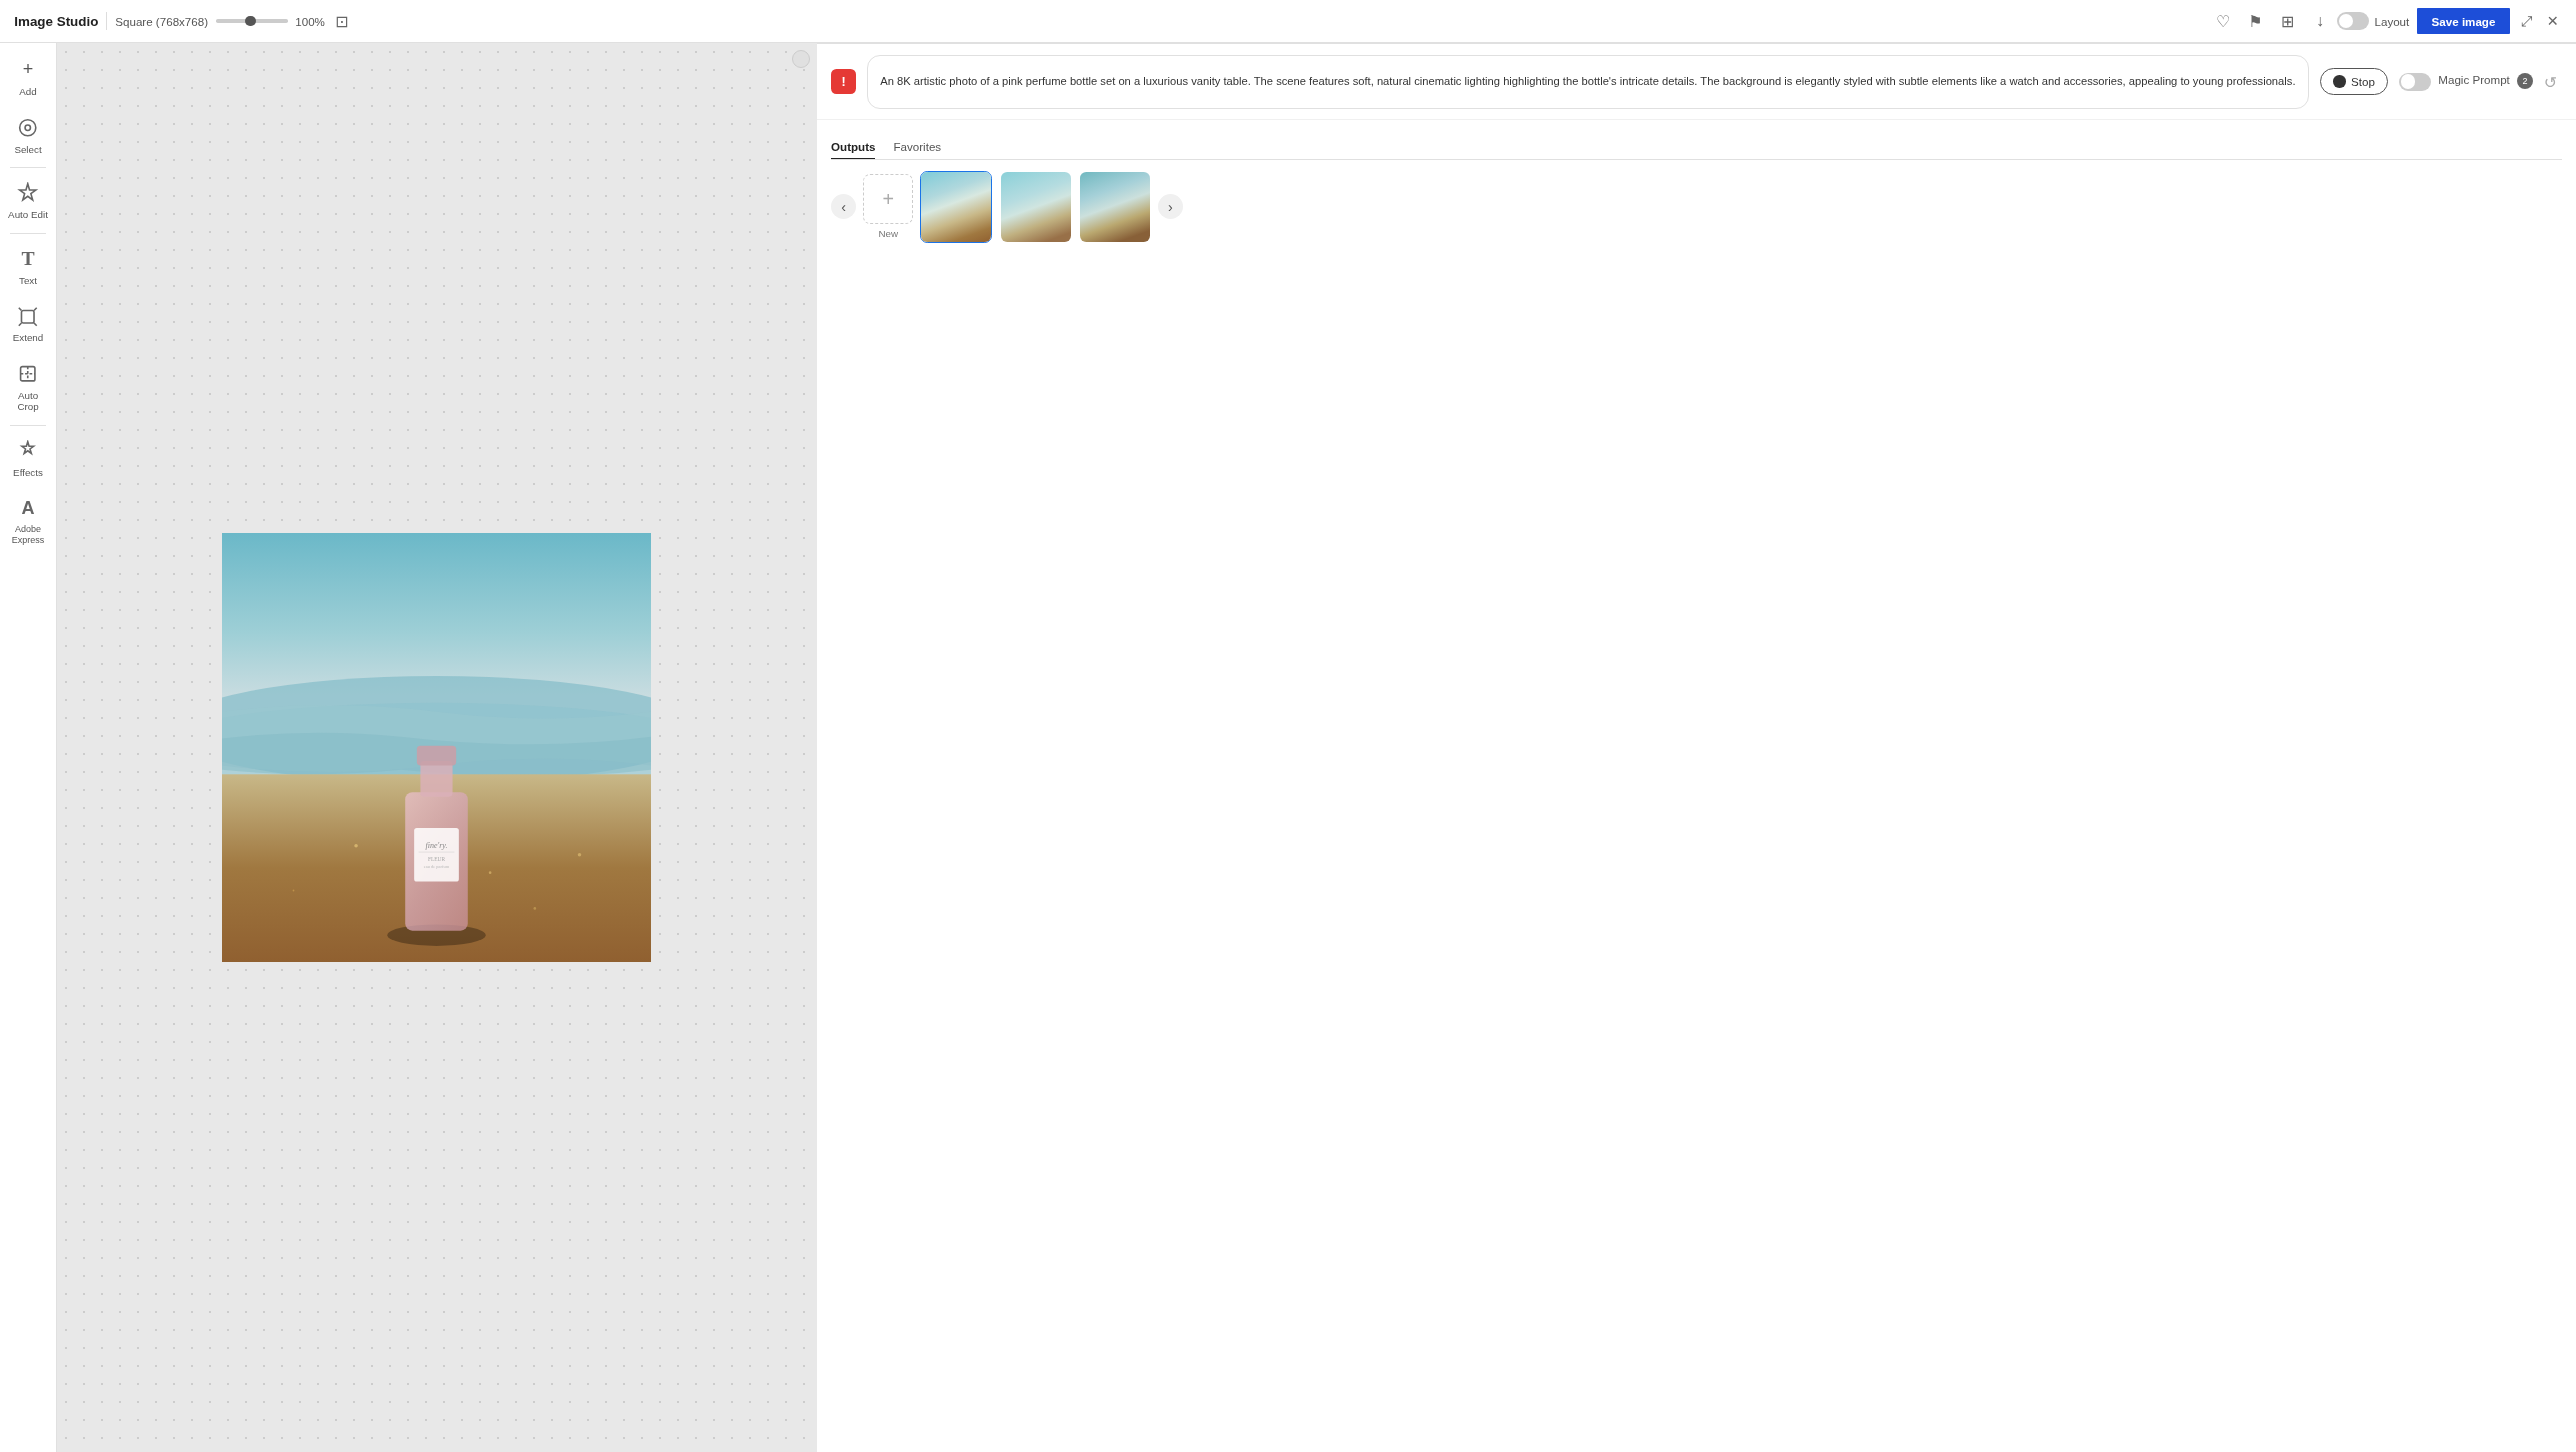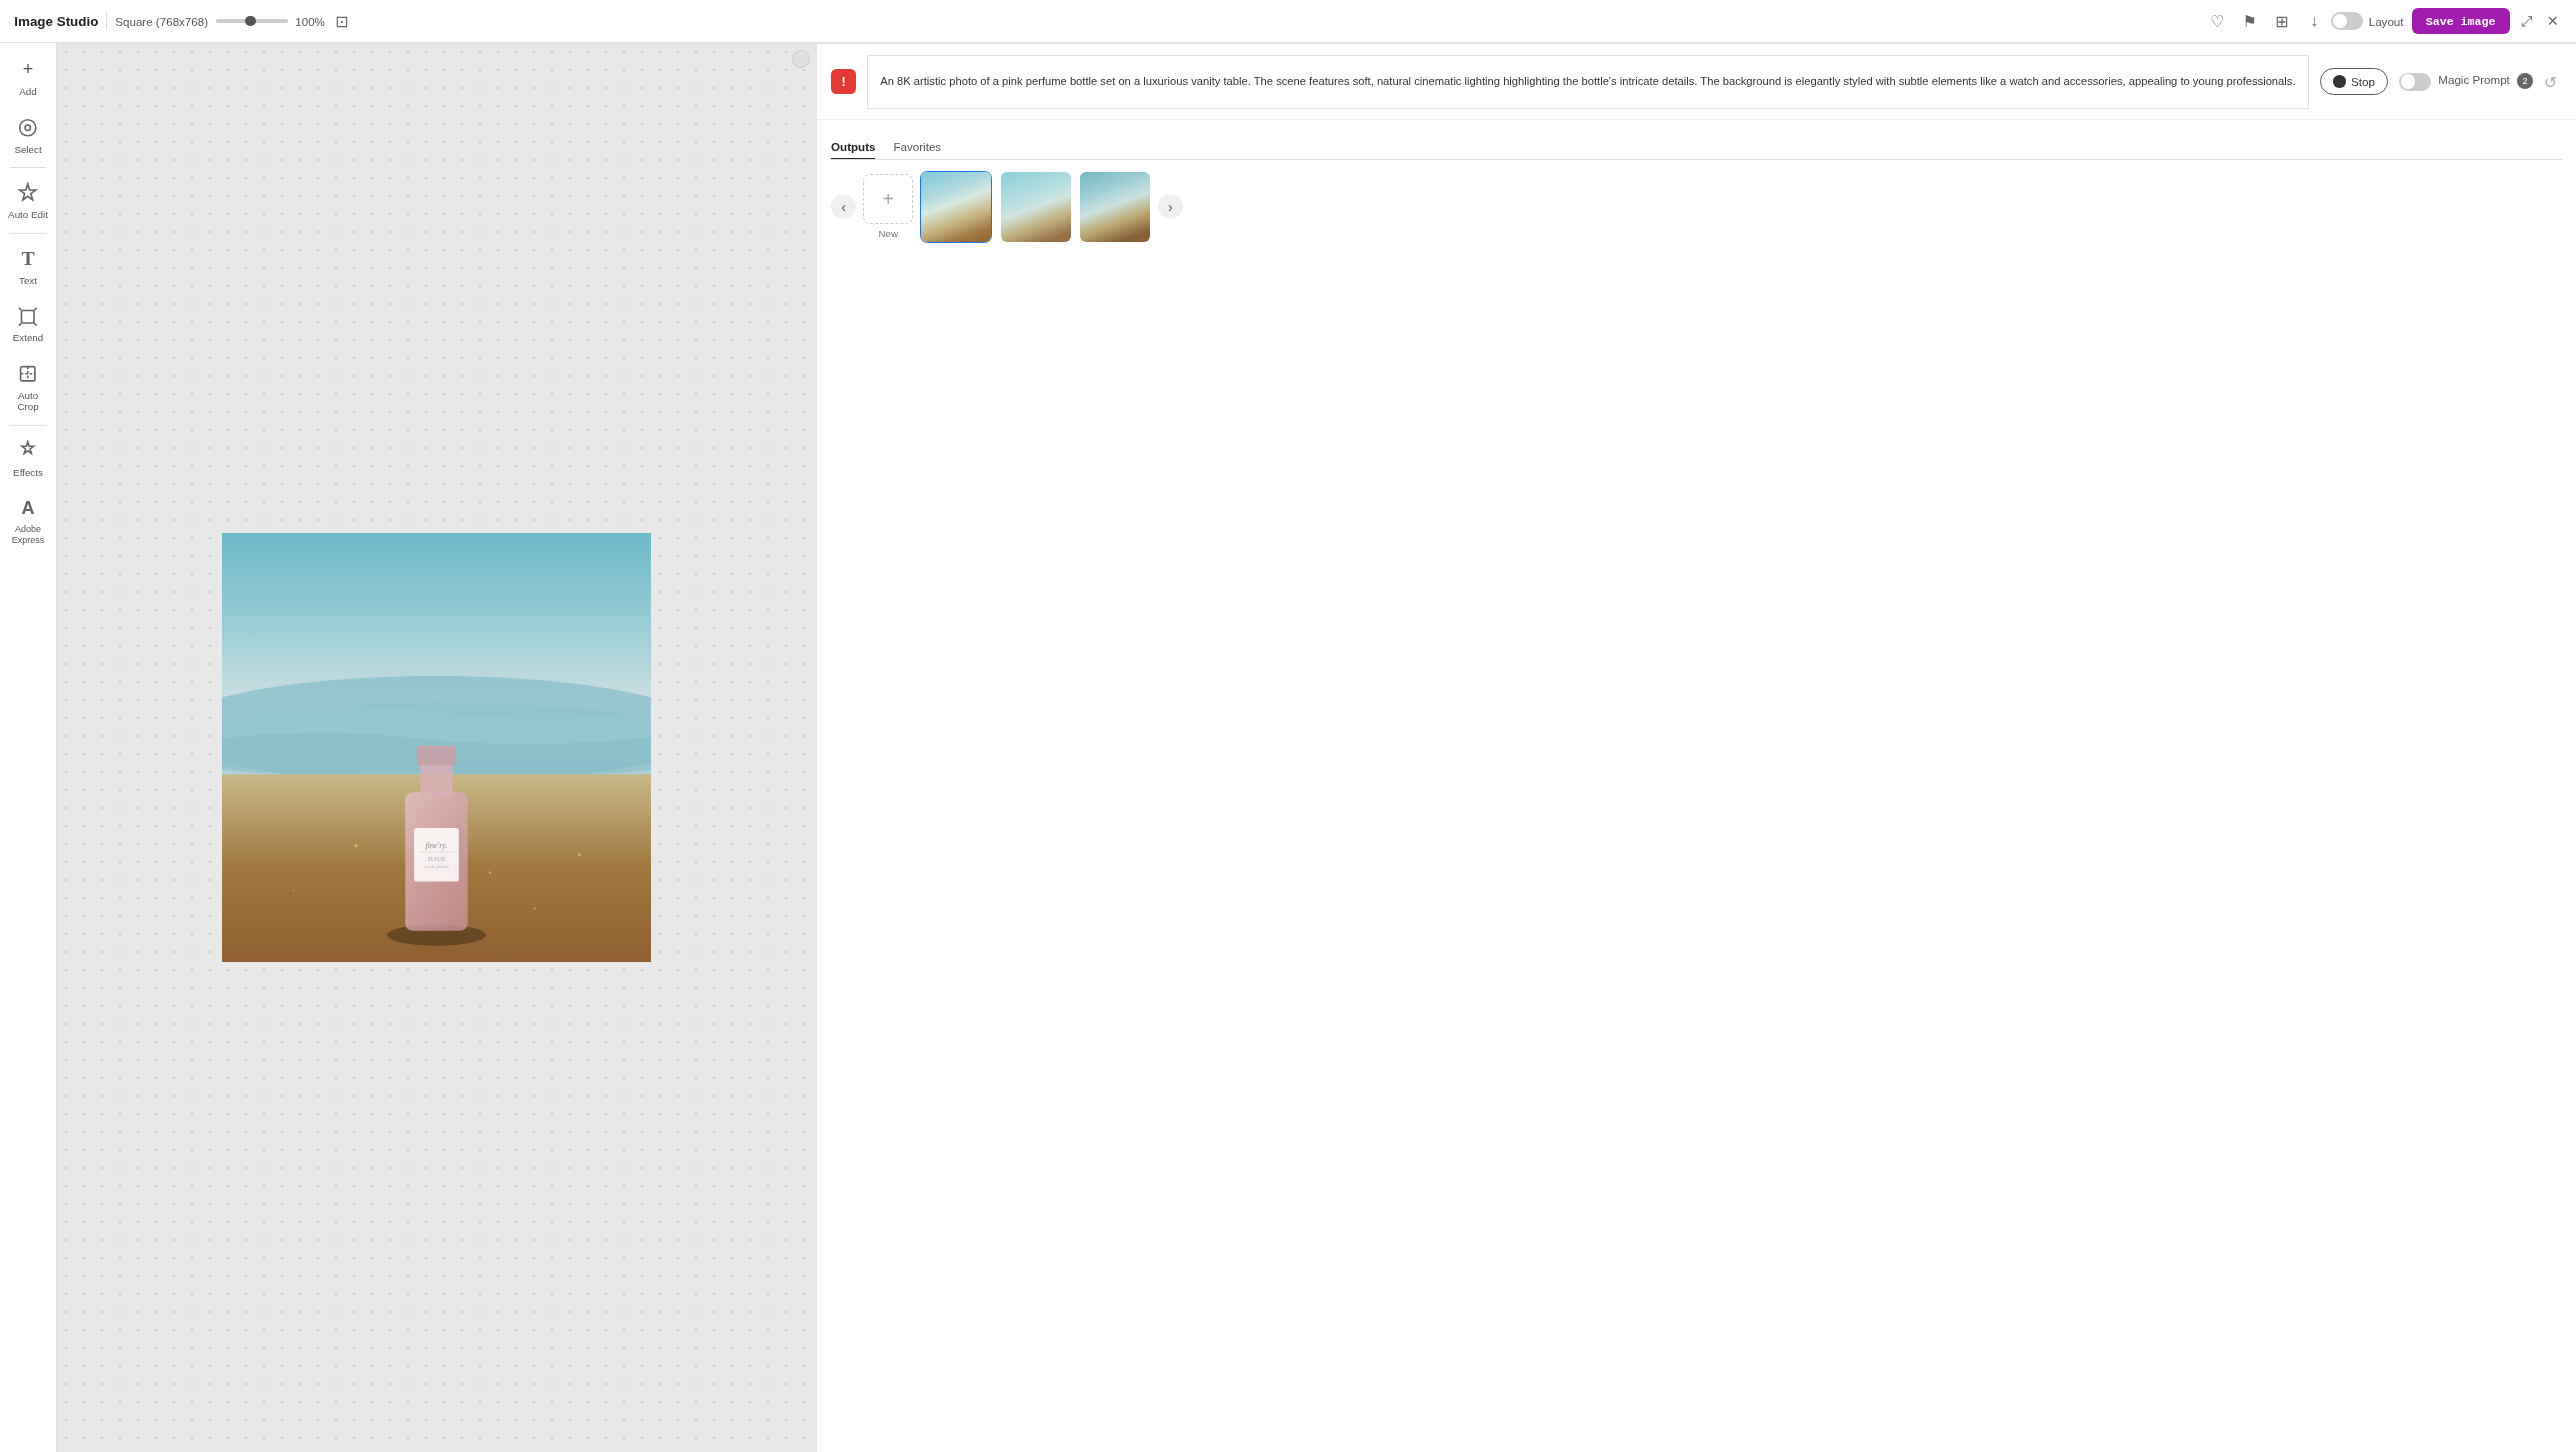--- a/index.html
+++ b/index.html
@@ -18,22 +18,22 @@
     .header-slider-thumb { position: absolute; left: 40%; top: -3.6px; width: 10.7px; height: 10.7px; background: #555; border-radius: 50%; }
     .header-zoom { font-size: 11.6px; color: #555; }
     .header-spacer { flex: 1; }
     .header-icons { display: flex; align-items: center; gap: 14.3px; }
     .header-icon { width: 18px; height: 18px; color: #666; cursor: pointer; display: flex; align-items: center; justify-content: center; font-size: 16px; }
     .header-toggle-group { display: flex; align-items: center; gap: 5.4px; }
     .toggle-switch { width: 32px; height: 18px; background: #ccc; border-radius: 9px; position: relative; cursor: pointer; }
     .toggle-knob { position: absolute; left: 1.8px; top: 1.8px; width: 14.3px; height: 14.3px; background: #fff; border-radius: 50%; }
     .layout-label { font-size: 11.6px; color: #555; }
     .save-btn {
-      background: #a21caf; color: #fff; border: none; border-radius: 6px;
-      padding: 6.3px 14.3px; font-size: 11.6px; font-weight: 600; cursor: pointer; font-family: Liberation Mono, monospace;
+      background: #1d4ed8; color: #fff; border: none; border-radius: 1px;
+      padding: 6.3px 14.3px; font-size: 11.6px; font-weight: 600; cursor: pointer;
     }
     .window-btn { width: 18px; height: 18px; display: flex; align-items: center; justify-content: center; cursor: pointer; color: #666; font-size: 14.3px; }
 
     
     .main-area { display: flex; flex: 1; overflow: hidden; }
 
     
     .sidebar {
       width: 57px; background: #fff; border-right: 0.9px solid #e0e0e0;
       display: flex; flex-direction: column; align-items: center;
@@ -76,21 +76,21 @@
     .prompt-row {
       display: flex; align-items: center; gap: 10.7px;
       padding: 10.7px 14.3px; border-bottom: 0.9px solid #f0f0f0;
     }
     .prompt-error-icon {
       width: 25px; height: 25px; background: #e53935; border-radius: 5.4px;
       display: flex; align-items: center; justify-content: center; color: #fff;
       font-size: 12.5px; font-weight: bold; flex-shrink: 0;
     }
     .prompt-box {
-      flex: 1; border: 1.3px solid #e0e0e0; border-radius: 0;
+      flex: 1; border: 1.3px solid #e0e0e0; border-radius: 13px;
       padding: 9px 12.5px; font-size: 11.6px; color: #333; min-height: 54px;
       display: flex; align-items: center; line-height: 1.5;
     }
     .stop-btn {
       display: flex; align-items: center; gap: 5.4px;
       border: 1.3px solid #555; border-radius: 18px; padding: 6.3px 12.5px;
       font-size: 11.6px; cursor: pointer; background: #fff; color: #333; flex-shrink: 0;
     }
     .stop-icon { width: 12.5px; height: 12.5px; background: #333; border-radius: 50%; }
     .magic-toggle-group { display: flex; align-items: flex-start; gap: 7.2px; flex-shrink: 0; }

